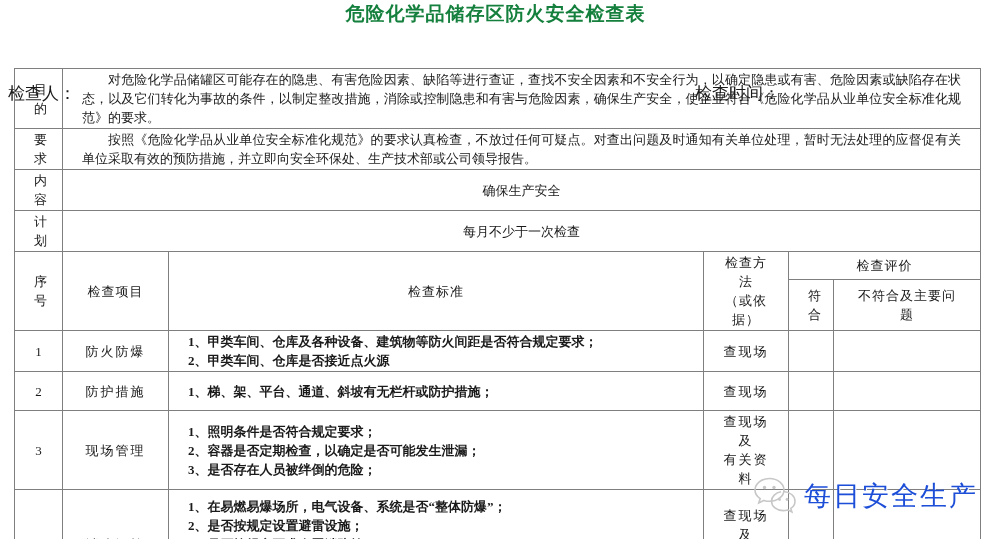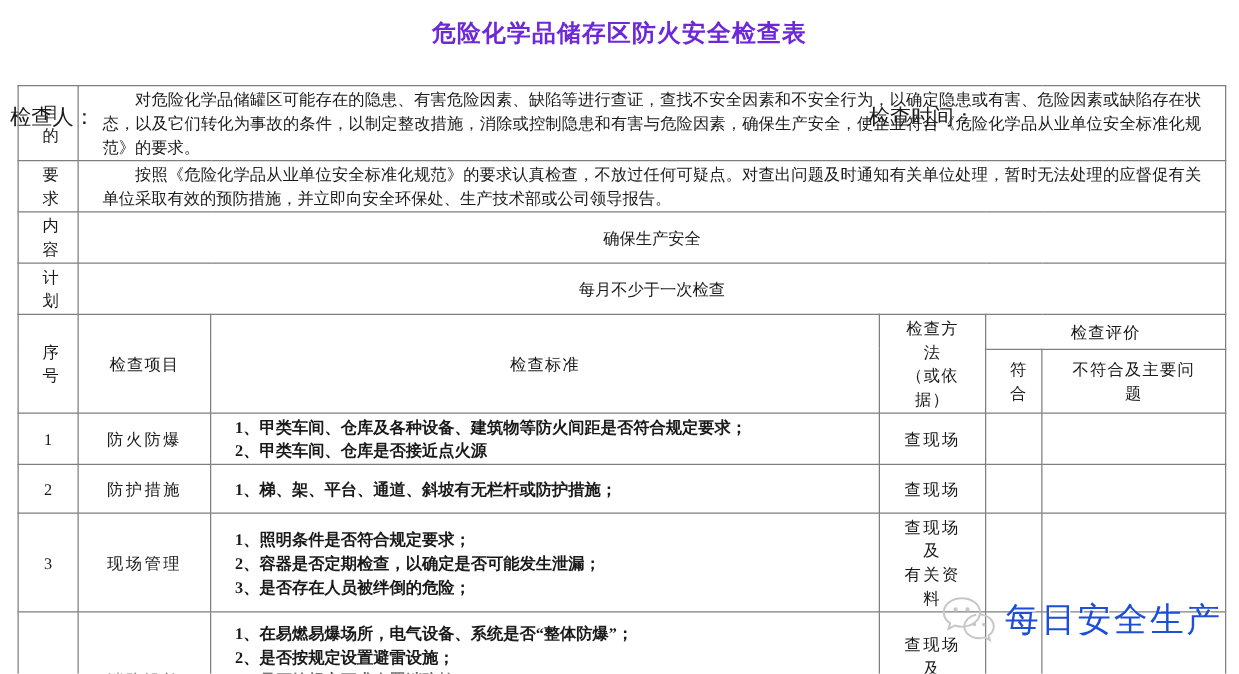--- a/index.html
+++ b/index.html
@@ -5,24 +5,24 @@
   html,body{margin:0;padding:0;background:#ffffff;}
   .page{
     position:relative;
     width:991px;height:539px;
     background:#ffffff;
     overflow:hidden;
     font-family:"Liberation Serif","DejaVu Serif",serif;
     color:#1a1a1a;
   }
   .title{
-    position:absolute;top:14px;left:0;width:100%;
+    position:absolute;top:1px;left:0;width:100%;
     margin:0;text-align:center;
     font-family:"Liberation Sans","DejaVu Sans",sans-serif;
-    font-size:19px;font-weight:bold;letter-spacing:1px;color:#6d28d9;
+    font-size:19px;font-weight:bold;letter-spacing:1px;color:#15803d;
   }
   .infobar{position:absolute;top:46px;left:0;width:100%;height:20px;font-size:17px;margin-top:36px;}
   .infobar span{position:absolute;white-space:nowrap;}
   .info-inspector{left:8px;}
   .info-inspected{left:232px;}
   .info-time{left:695px;}
   table.form{
     position:absolute;left:14px;top:68px;
     width:966px;border-collapse:collapse;table-layout:fixed;
   }

